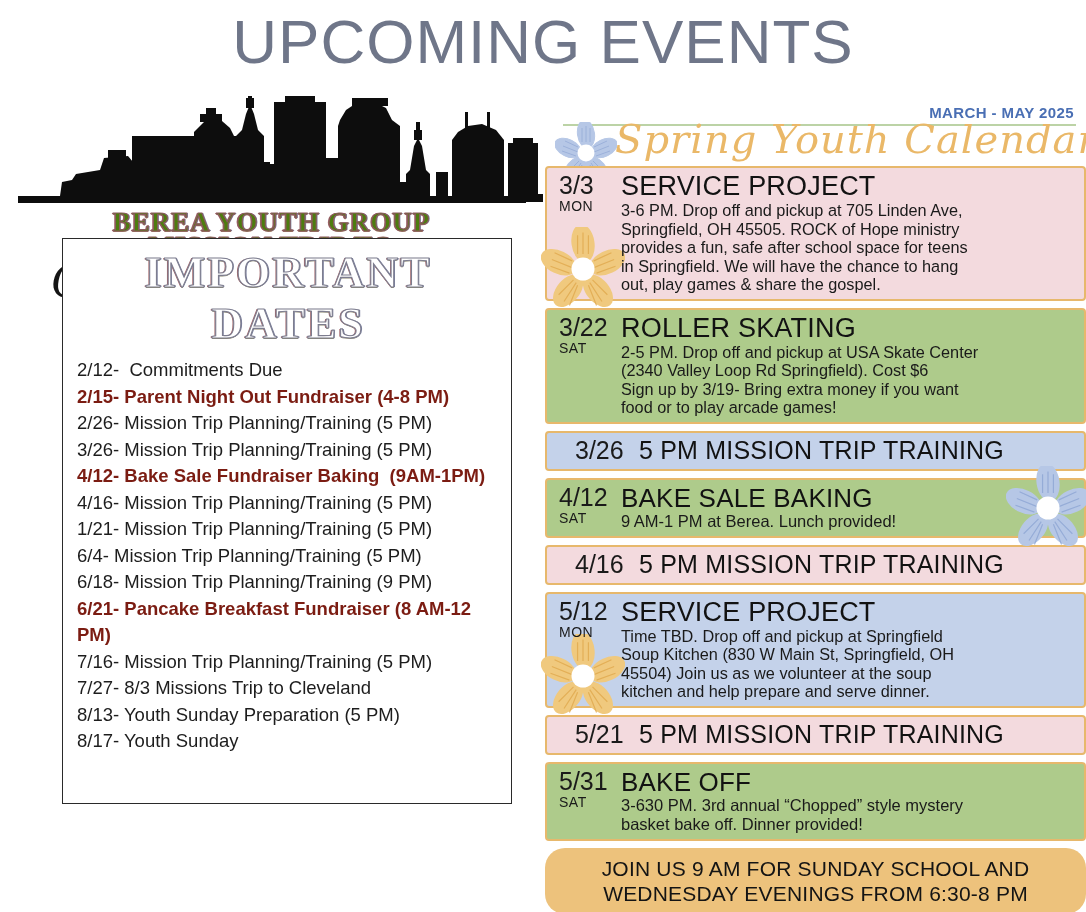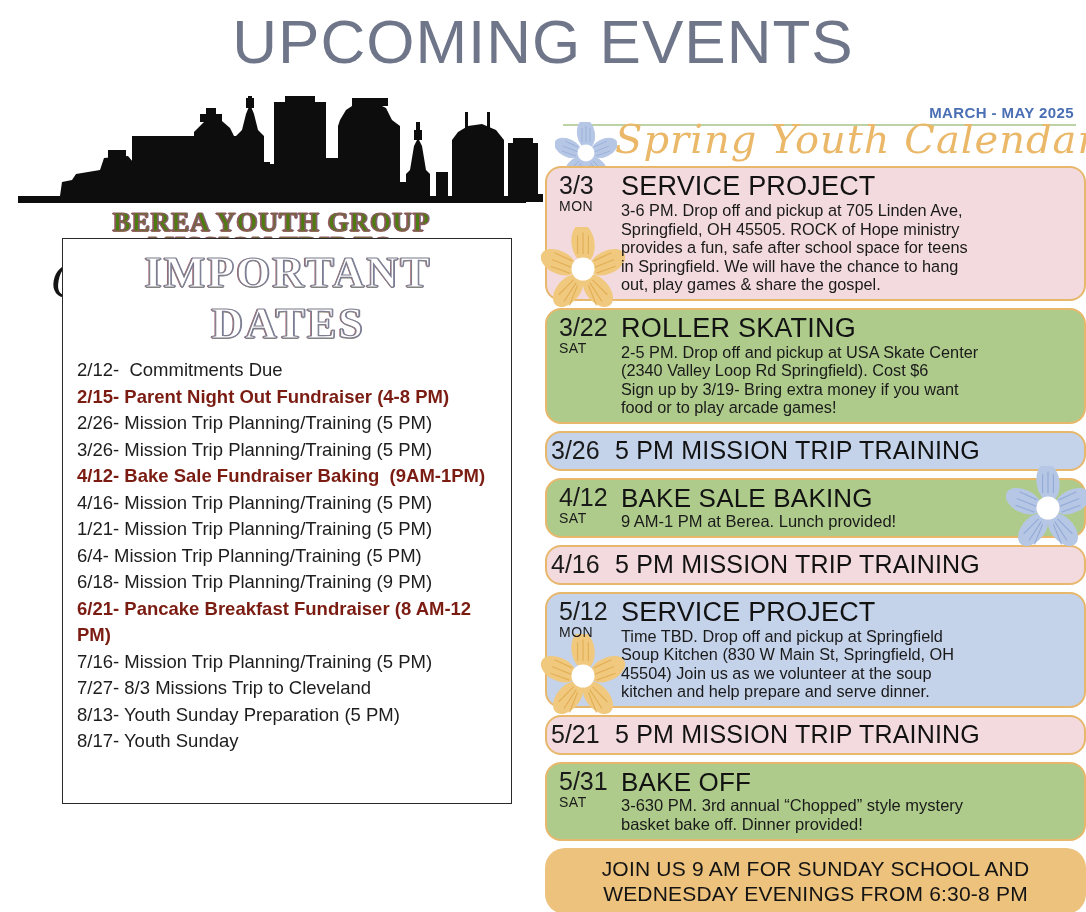--- a/index.html
+++ b/index.html
@@ -94,42 +94,42 @@
     font-family: "DejaVu Serif", serif; font-style: italic;
     font-size: 40px; line-height: 46px; font-weight: 400;
     color: #eab868; letter-spacing: 1px;
     white-space: nowrap;
   }
   .head-flower { position: absolute; left: 10px; top: 18px; }
 
   .card {
     position: relative;
     border: 2px solid #e7b86c;
-    border-radius: 16px;
+    border-radius: 4px;
     margin-bottom: 7px;
     overflow: visible;
     padding: 4px 10px 5px 10px;
     display: flex; align-items: flex-start;
   }
   .card.pink  { background: #f3dade; }
   .card.green { background: #aecb8b; justify-content: flex-end; }
   .card.blue  { background: #c4d2ea; }
 
   .card-inner { position: relative; z-index: 2; display: flex; width: 100%; }
 
   .datecol { width: 62px; flex: 0 0 62px; text-align: left; padding-left: 2px; }
   .datecol .d { font-size: 25px; line-height: 27px; color: #1a1a1a; font-weight: 400; }
   .datecol .dow { font-size: 14px; line-height: 15px; color: #1a1a1a; letter-spacing: .5px; }
 
   .bodycol { flex: 1 1 auto; padding-left: 2px; }
   .ev-title { font-size: 27px; line-height: 29px; color: #121212; font-weight: 400; letter-spacing: .2px; }
   .ev-desc  { font-size: 16.3px; line-height: 18.5px; color: #1a1a1a; white-space: pre-line; }
 
   
-  .card.oneline { padding: 2px 10px 3px 2px; align-items: flex-start; }
+  .card.oneline { padding: 2px 10px 3px 26px; align-items: flex-start; }
   .card.oneline .datecol { width: 64px; flex: 0 0 64px; }
   .card.oneline .datecol .d { font-size: 25px; line-height: 30px; }
   .card.oneline .ev-title { font-size: 25px; line-height: 31px; }
 
   
   .card.short .ev-title { font-size: 26px; line-height: 28px; }
   .card.short .ev-desc { font-size: 16.5px; line-height: 19px; }
 
   .banner {
     border: 0; border-radius: 20px;

